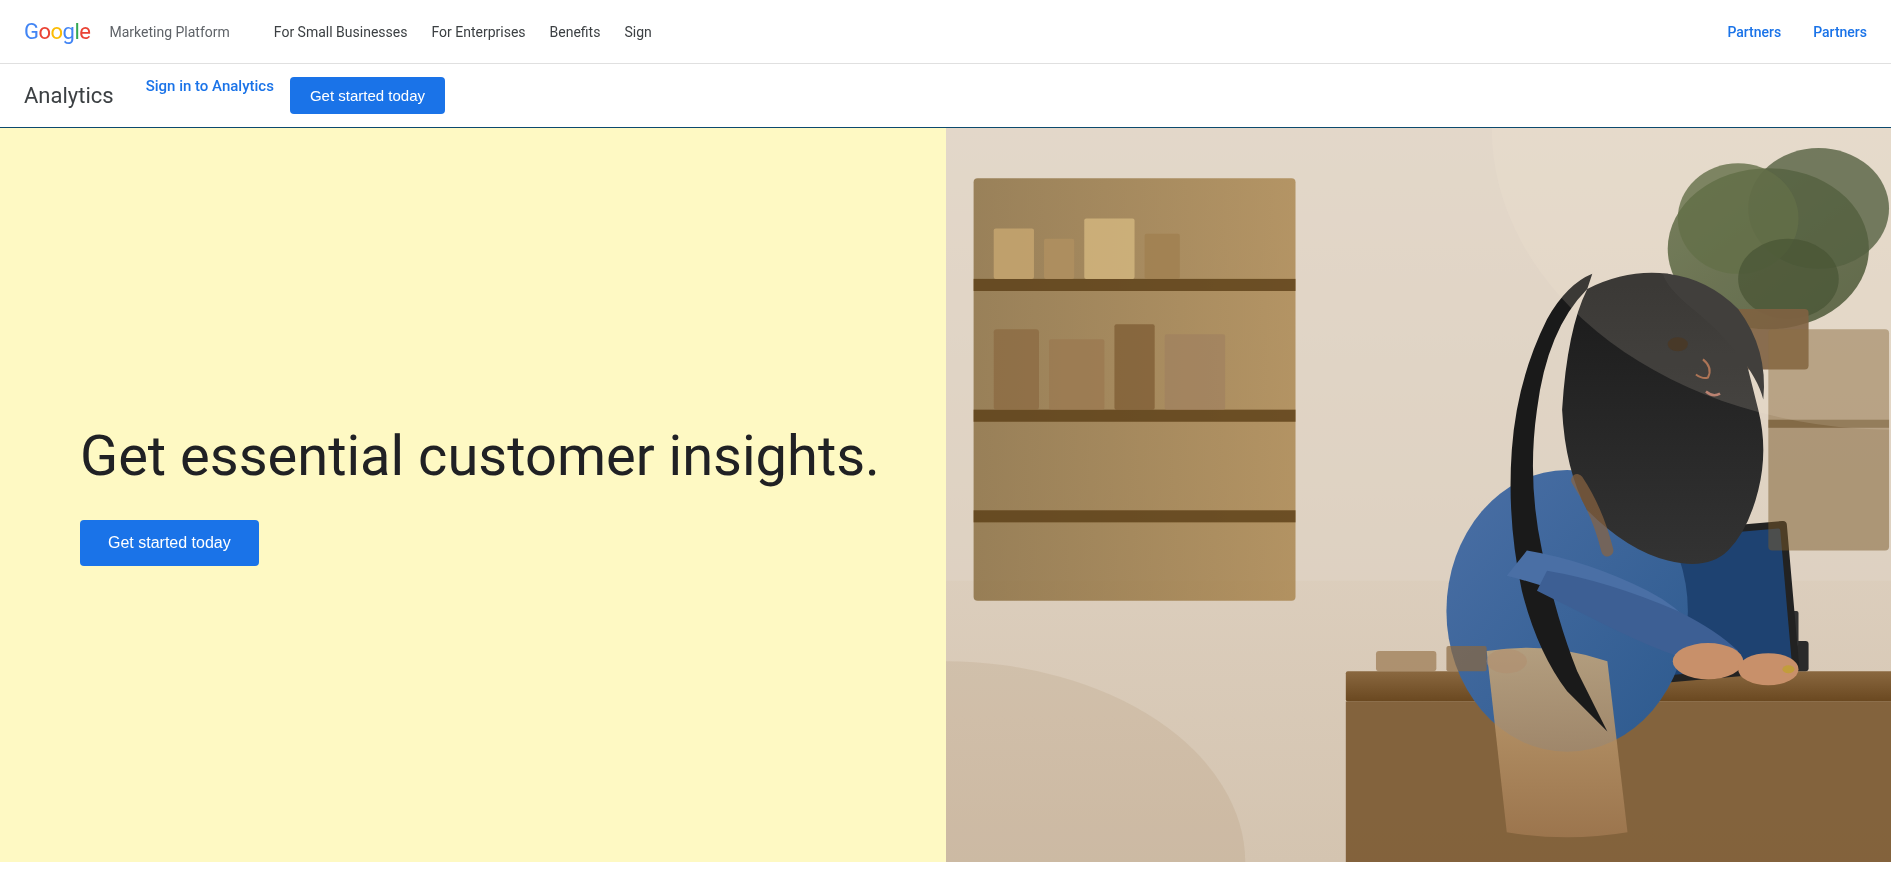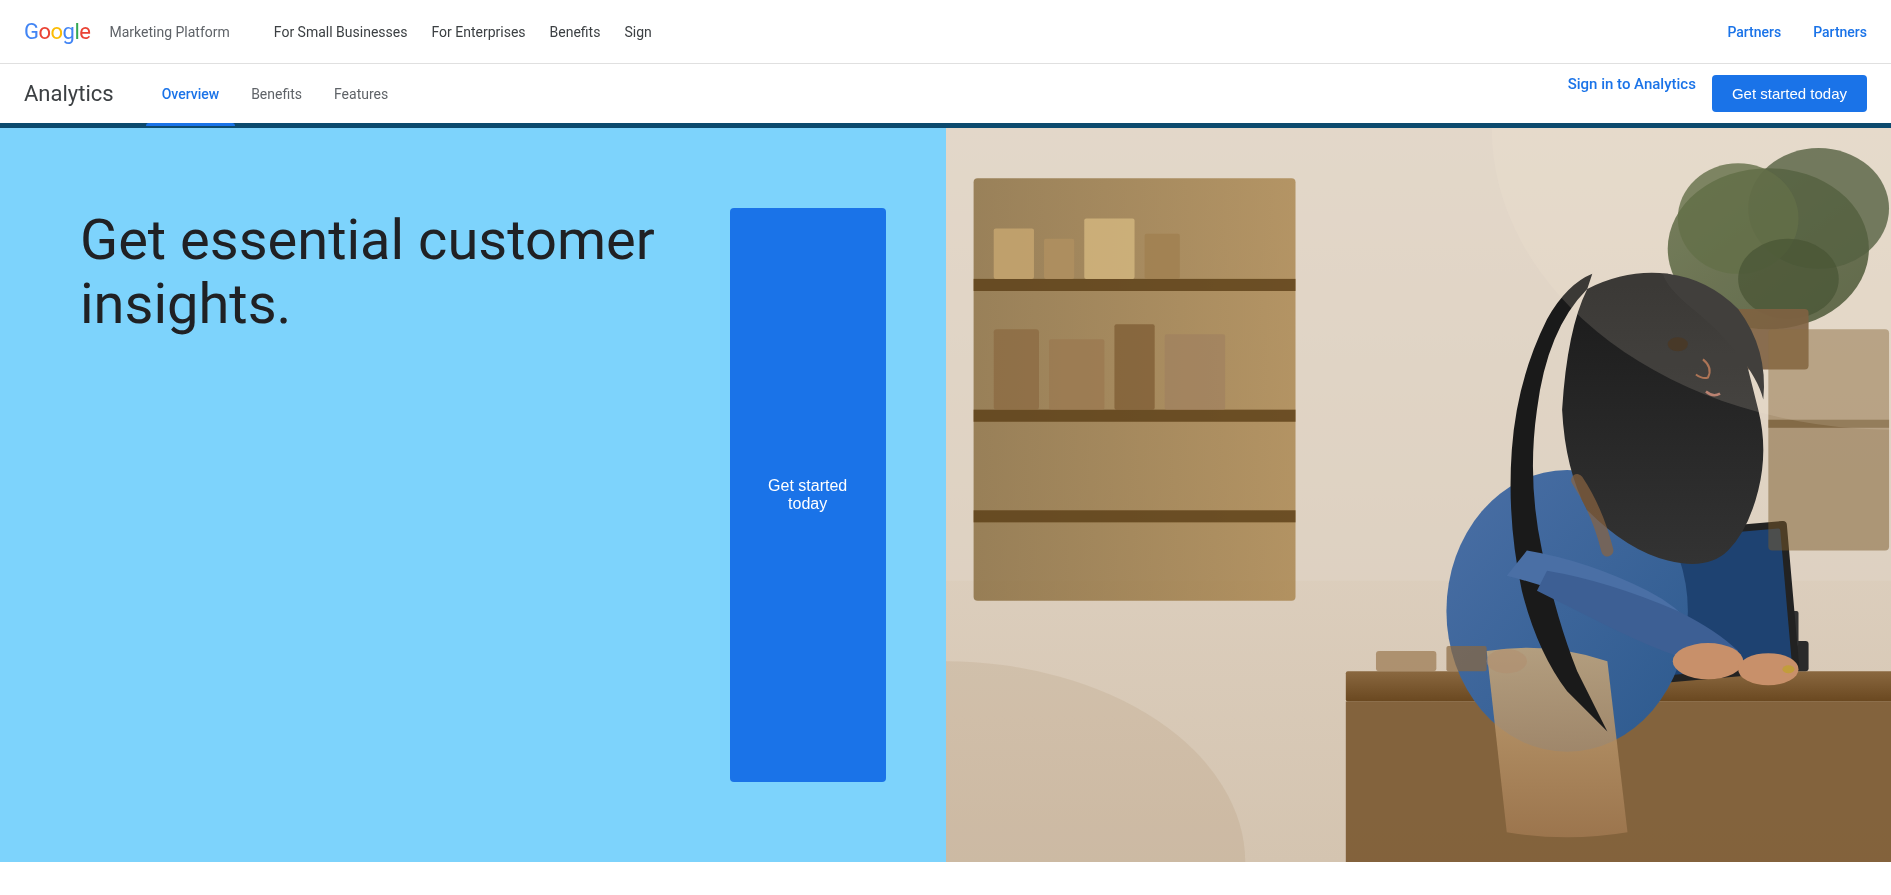--- a/index.html
+++ b/index.html
@@ -65,21 +65,21 @@
       font-weight: 500;
       cursor: pointer;
     }
 
     
     .secondary-nav {
       display: flex;
       align-items: center;
       height: 64px;
       padding: 0 24px;
-      border-bottom: 5px solid #0c4a6e;
+      border-bottom: 1px solid #0c4a6e;
       background: #fff;
       position: relative;
     }
     .analytics-title {
       font-size: 22px;
       color: #3c4043;
       font-weight: 400;
       margin-right: 32px;
     }
     .secondary-nav-links {
@@ -140,23 +140,23 @@
     .hero {
       display: flex;
       min-height: 730px;
       position: relative;
       overflow: hidden;
     }
     .hero-left {
       width: 50%;
       padding: 80px 60px 80px 80px;
       display: flex;
-      flex-direction: row;
+      flex-direction: column;
       justify-content: center;
-      background: #7dd3fc;
+      background: #fef9c3;
       z-index: 2;
     }
     .hero-heading {
       font-size: 56px;
       font-weight: 400;
       color: #202124;
       line-height: 1.15;
       margin-bottom: 32px;
     }
     .hero-description {
@@ -215,25 +215,20 @@
 
   <div class="top-nav-right">
     <a class="top-nav-right-link">Partners</a>
     <a class="top-nav-right-link">Partners</a>
   </div>
 </nav>
 
 <nav class="secondary-nav">
   <span class="analytics-title">Analytics</span>
 
-  <div class="secondary-nav-links">
-    <a class="secondary-nav-link active">Overview</a>
-    <a class="secondary-nav-link">Benefits</a>
-    <a class="secondary-nav-link">Features</a>
-  </div>
 
   <div class="secondary-nav-right">
     <a class="sign-in-link">Sign in to Analytics</a>
     <button class="get-started-btn">Get started today</button>
   </div>
 </nav>
 
 <section class="hero">
   <div class="hero-left">
     <h1 class="hero-heading">Get essential customer insights.</h1>

